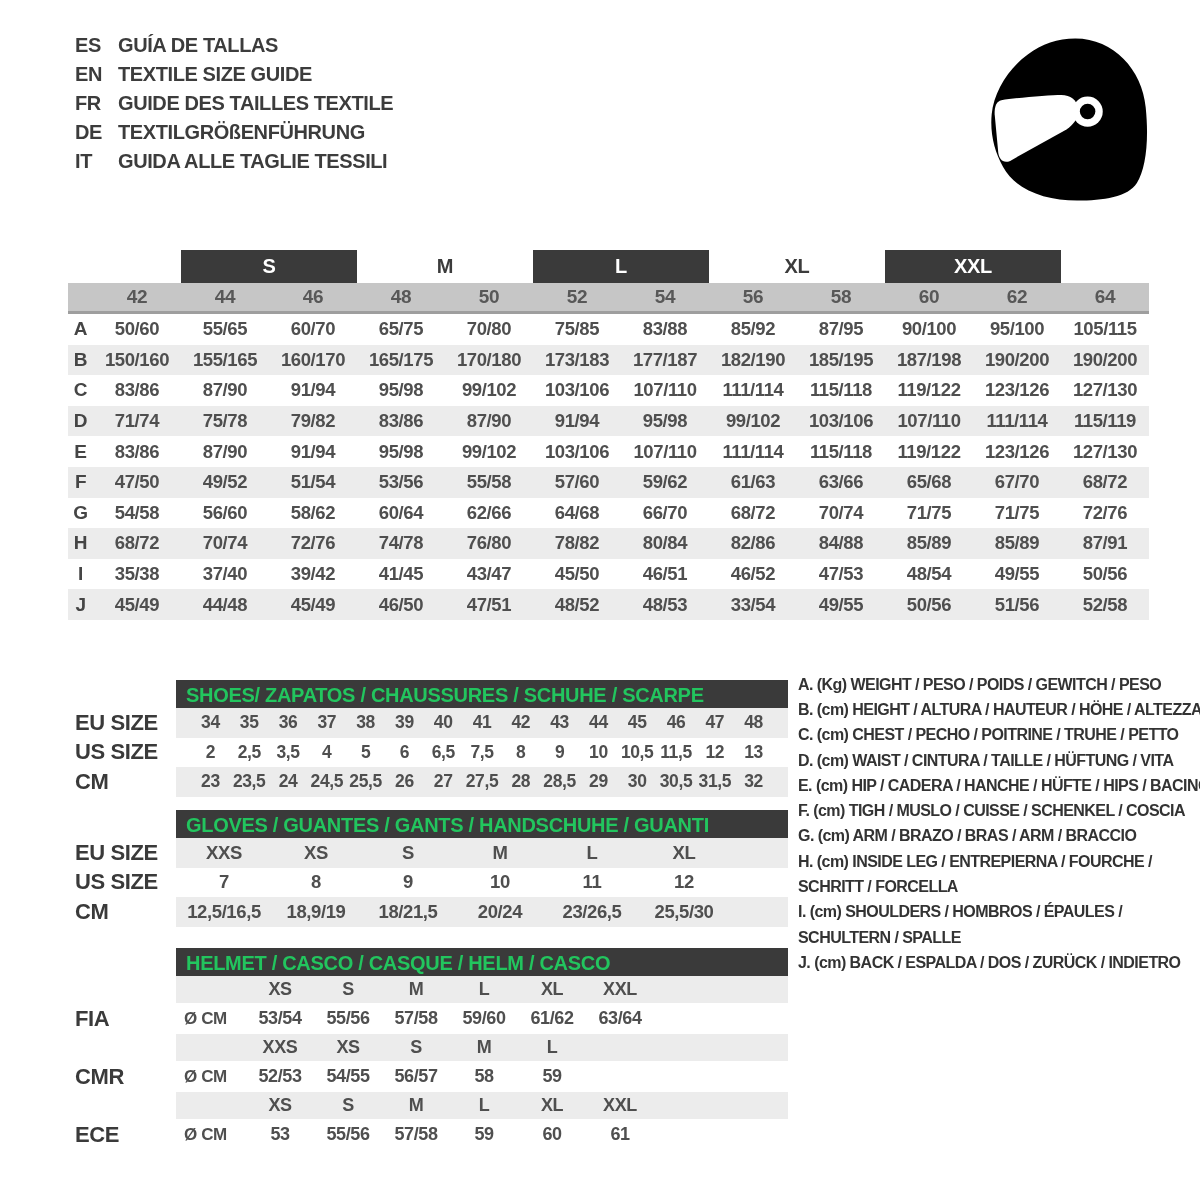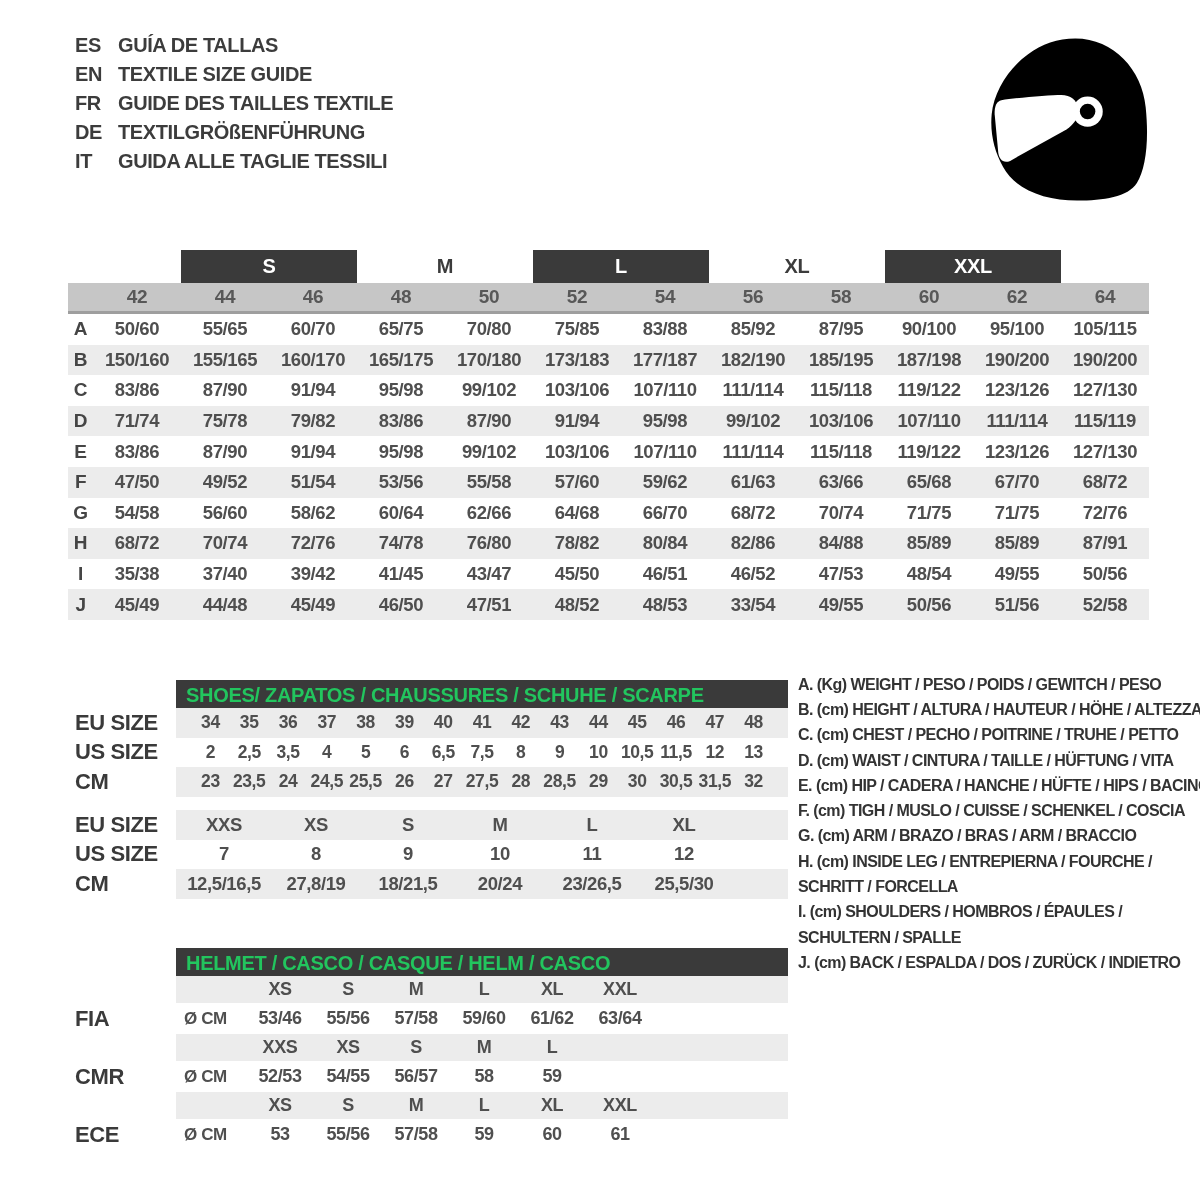--- a/index.html
+++ b/index.html
@@ -334,20 +334,24 @@
               <div class="cell">30,5</div>
               <div class="cell">31,5</div>
               <div class="cell">32</div>
             </div>
           </div>
         </div>
       </div>
   </div>
 
   <div class="section" style="top:810px">
+    <div class="sec-row" style="height:28px">
+      <div class="sec-label"></div>
+      <div class="sec-band sec-header">GLOVES / GUANTES / GANTS / HANDSCHUHE / GUANTI</div>
+    </div>
     <div id="gloves-rows">
         <div class="sec-row">
           <div class="sec-label">EU SIZE</div>
           <div class="sec-band gray">
             <div class="gloves-grid">
               <div class="cell">XXS</div>
               <div class="cell">XS</div>
               <div class="cell">S</div>
               <div class="cell">M</div>
               <div class="cell">L</div>
@@ -366,21 +370,21 @@
               <div class="cell">11</div>
               <div class="cell">12</div>
             </div>
           </div>
         </div>
         <div class="sec-row">
           <div class="sec-label">CM</div>
           <div class="sec-band gray">
             <div class="gloves-grid">
               <div class="cell">12,5/16,5</div>
-              <div class="cell">27,8/19</div>
+              <div class="cell">18,9/19</div>
               <div class="cell">18/21,5</div>
               <div class="cell">20/24</div>
               <div class="cell">23/26,5</div>
               <div class="cell">25,5/30</div>
             </div>
           </div>
         </div>
       </div>
   </div>
 
@@ -402,21 +406,21 @@
               <div class="cell">XL</div>
               <div class="cell">XXL</div>
             </div>
           </div>
         </div>
         <div class="sec-row">
           <div class="sec-label">FIA</div>
           <div class="sec-band white">
             <div class="helmet-grid">
               <div class="cell ocm">Ø CM</div>
-              <div class="cell">53/46</div>
+              <div class="cell">53/54</div>
               <div class="cell">55/56</div>
               <div class="cell">57/58</div>
               <div class="cell">59/60</div>
               <div class="cell">61/62</div>
               <div class="cell">63/64</div>
             </div>
           </div>
         </div>
         <div class="sec-row">
           <div class="sec-label"></div>

